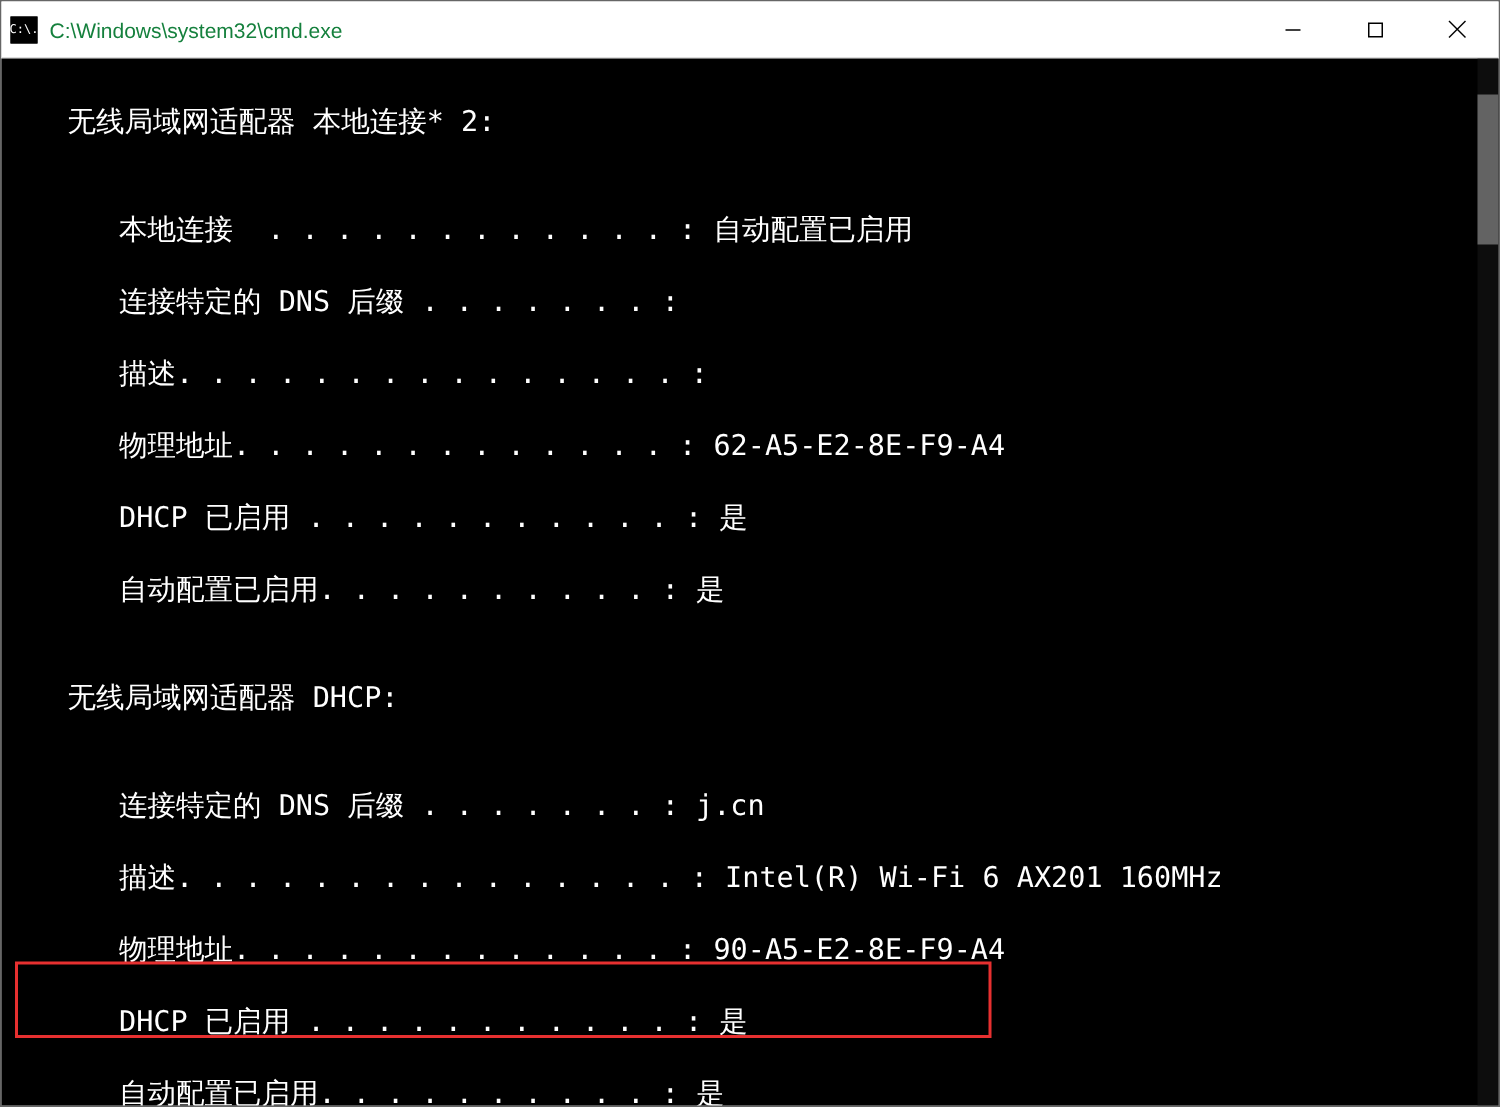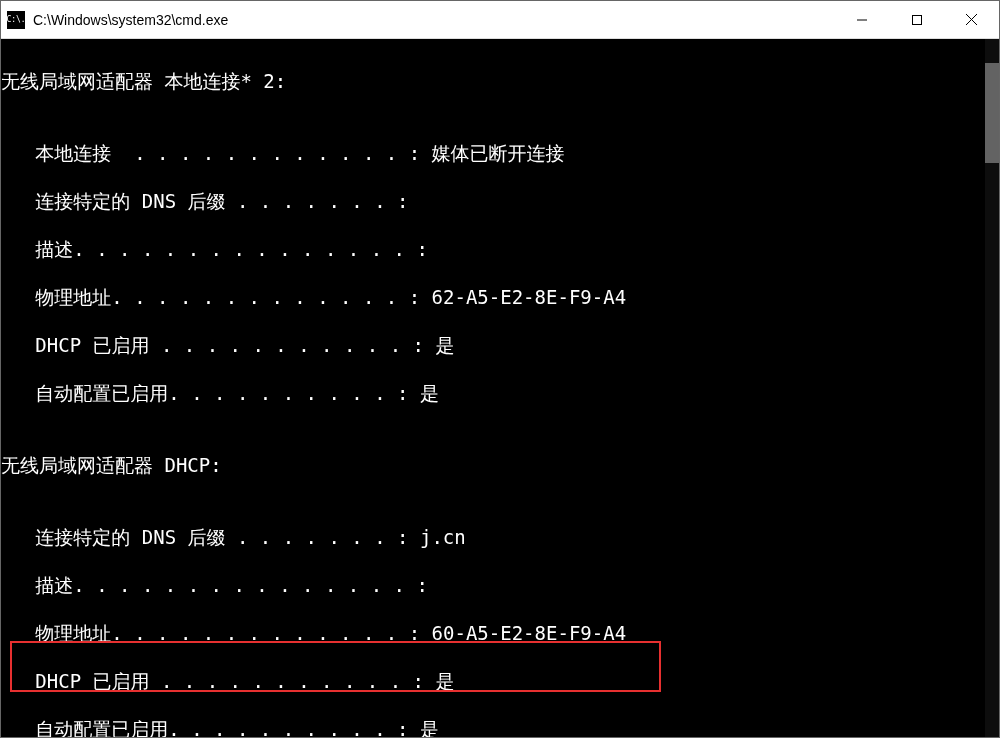--- a/index.html
+++ b/index.html
@@ -1,36 +1,36 @@
 <!DOCTYPE html>
 <html><head>
   <meta charset="utf-8">
   <style>
     * { margin: 0; padding: 0; box-sizing: border-box; }
     html, body { width: 1000px; height: 738px; overflow: hidden; font-family: "Segoe UI", Arial, sans-serif; }
     .window { width: 1000px; height: 738px; background: #fff; display: flex; flex-direction: column; border: 1px solid #666; }
     .titlebar { height: 38px; background: #fff; display: flex; align-items: center; padding-left: 6px; border-bottom: 1px solid #ddd; }
     .titlebar-icon { width: 18px; height: 18px; background: #000; border: 1px solid #000; margin-right: 8px; display: flex; align-items: center; justify-content: center; color: #fff; font-size: 8px; font-family: monospace; }
-    .titlebar-text { flex: 1; font-size: 14px; color: #000000; }
+    .titlebar-text { flex: 1; font-size: 14px; color: #15803d; }
     .titlebar-controls { display: flex; height: 100%; }
     .titlebar-btn { width: 55px; height: 100%; display: flex; align-items: center; justify-content: center; font-size: 13px; color: #000; cursor: default; }
     .titlebar-btn svg { stroke: #000; fill: none; stroke-width: 1; }
     .terminal-wrap { flex: 1; background: #000; position: relative; overflow: hidden; }
     .scrollbar-track { position: absolute; right: 0; top: 0; width: 14px; height: 100%; background: #0d0d0d; }
     .scrollbar-thumb { position: absolute; right: 0; top: 24px; width: 14px; height: 100px; background: #636363; }
     .terminal {
       font-family: "NSimSun", "SimSun", "MS Gothic", "Consolas", monospace;
       font-size: 19px;
       line-height: 24px;
       color: #fff;
       white-space: pre;
       padding: 6px 0 0 0;
       letter-spacing: 0;
     }
-    .line { display: flex; white-space: pre; }
+    .line { display: flex; white-space: pre; margin-left: 44px; }
     .lbl { white-space: pre; }
     .val { white-space: pre; }
     .highlight-box {
       position: absolute;
       left: 9px;
       top: 602px;
       width: 651px;
       height: 51px;
       border: 2px solid #e73030;
       pointer-events: none;
@@ -63,32 +63,32 @@
             <line x1="12" y1="1" x2="1" y2="12"></line>
           </svg>
       </div>
     </div>
   </div>
 
   <div class="terminal-wrap">
     <div class="terminal">
 <div class="line"><span class="lbl">无线局域网适配器 本地连接* 2:</span></div>
 <div class="line"> </div>
-<div class="line"><span class="lbl">   本地连接  . . . . . . . . . . . . : </span><span class="val">媒体已断开连接</span></div>
+<div class="line"><span class="lbl">   本地连接  . . . . . . . . . . . . : </span><span class="val">自动配置已启用</span></div>
 <div class="line"><span class="lbl">   连接特定的 DNS 后缀 . . . . . . . :</span><span class="val"></span></div>
 <div class="line"><span class="lbl">   描述. . . . . . . . . . . . . . . : </span></div>
 <div class="line"><span class="lbl">   物理地址. . . . . . . . . . . . . : </span><span class="val">62-A5-E2-8E-F9-A4</span></div>
 <div class="line"><span class="lbl">   DHCP 已启用 . . . . . . . . . . . : </span><span class="val">是</span></div>
 <div class="line"><span class="lbl">   自动配置已启用. . . . . . . . . . : </span><span class="val">是</span></div>
 <div class="line"> </div>
 <div class="line"><span class="lbl">无线局域网适配器 DHCP:</span></div>
 <div class="line"> </div>
 <div class="line"><span class="lbl">   连接特定的 DNS 后缀 . . . . . . . : </span><span class="val">j.cn</span></div>
-<div class="line"><span class="lbl">   描述. . . . . . . . . . . . . . . : </span></div>
-<div class="line"><span class="lbl">   物理地址. . . . . . . . . . . . . : </span><span class="val">60-A5-E2-8E-F9-A4</span></div>
+<div class="line"><span class="lbl">   描述. . . . . . . . . . . . . . . : </span><span class="val">Intel(R) Wi-Fi 6 AX201 160MHz</span></div>
+<div class="line"><span class="lbl">   物理地址. . . . . . . . . . . . . : </span><span class="val">90-A5-E2-8E-F9-A4</span></div>
 <div class="line"><span class="lbl">   DHCP 已启用 . . . . . . . . . . . : </span><span class="val">是</span></div>
 <div class="line"><span class="lbl">   自动配置已启用. . . . . . . . . . : </span><span class="val">是</span></div>
 
 
 
 
 
 
 
 

